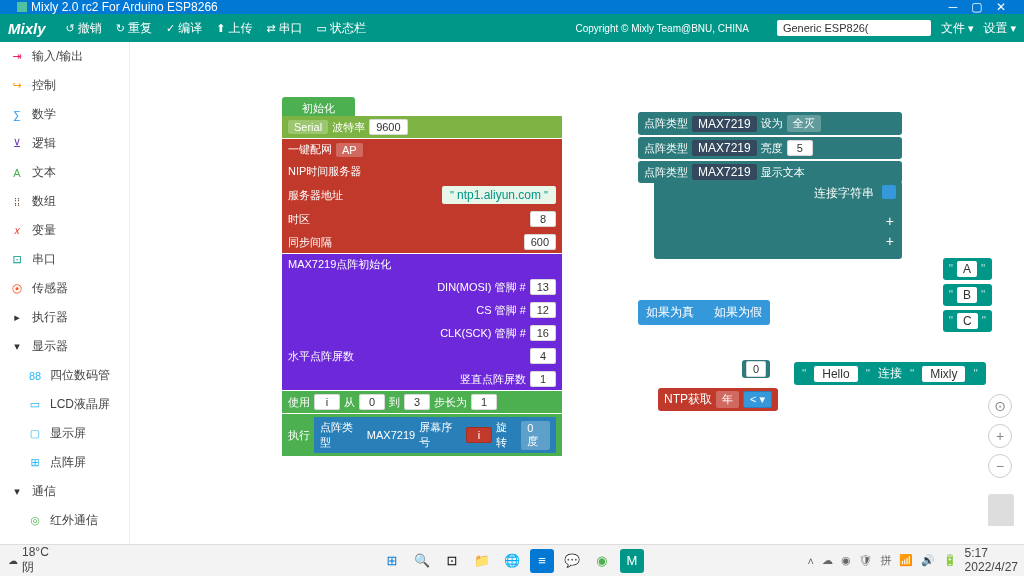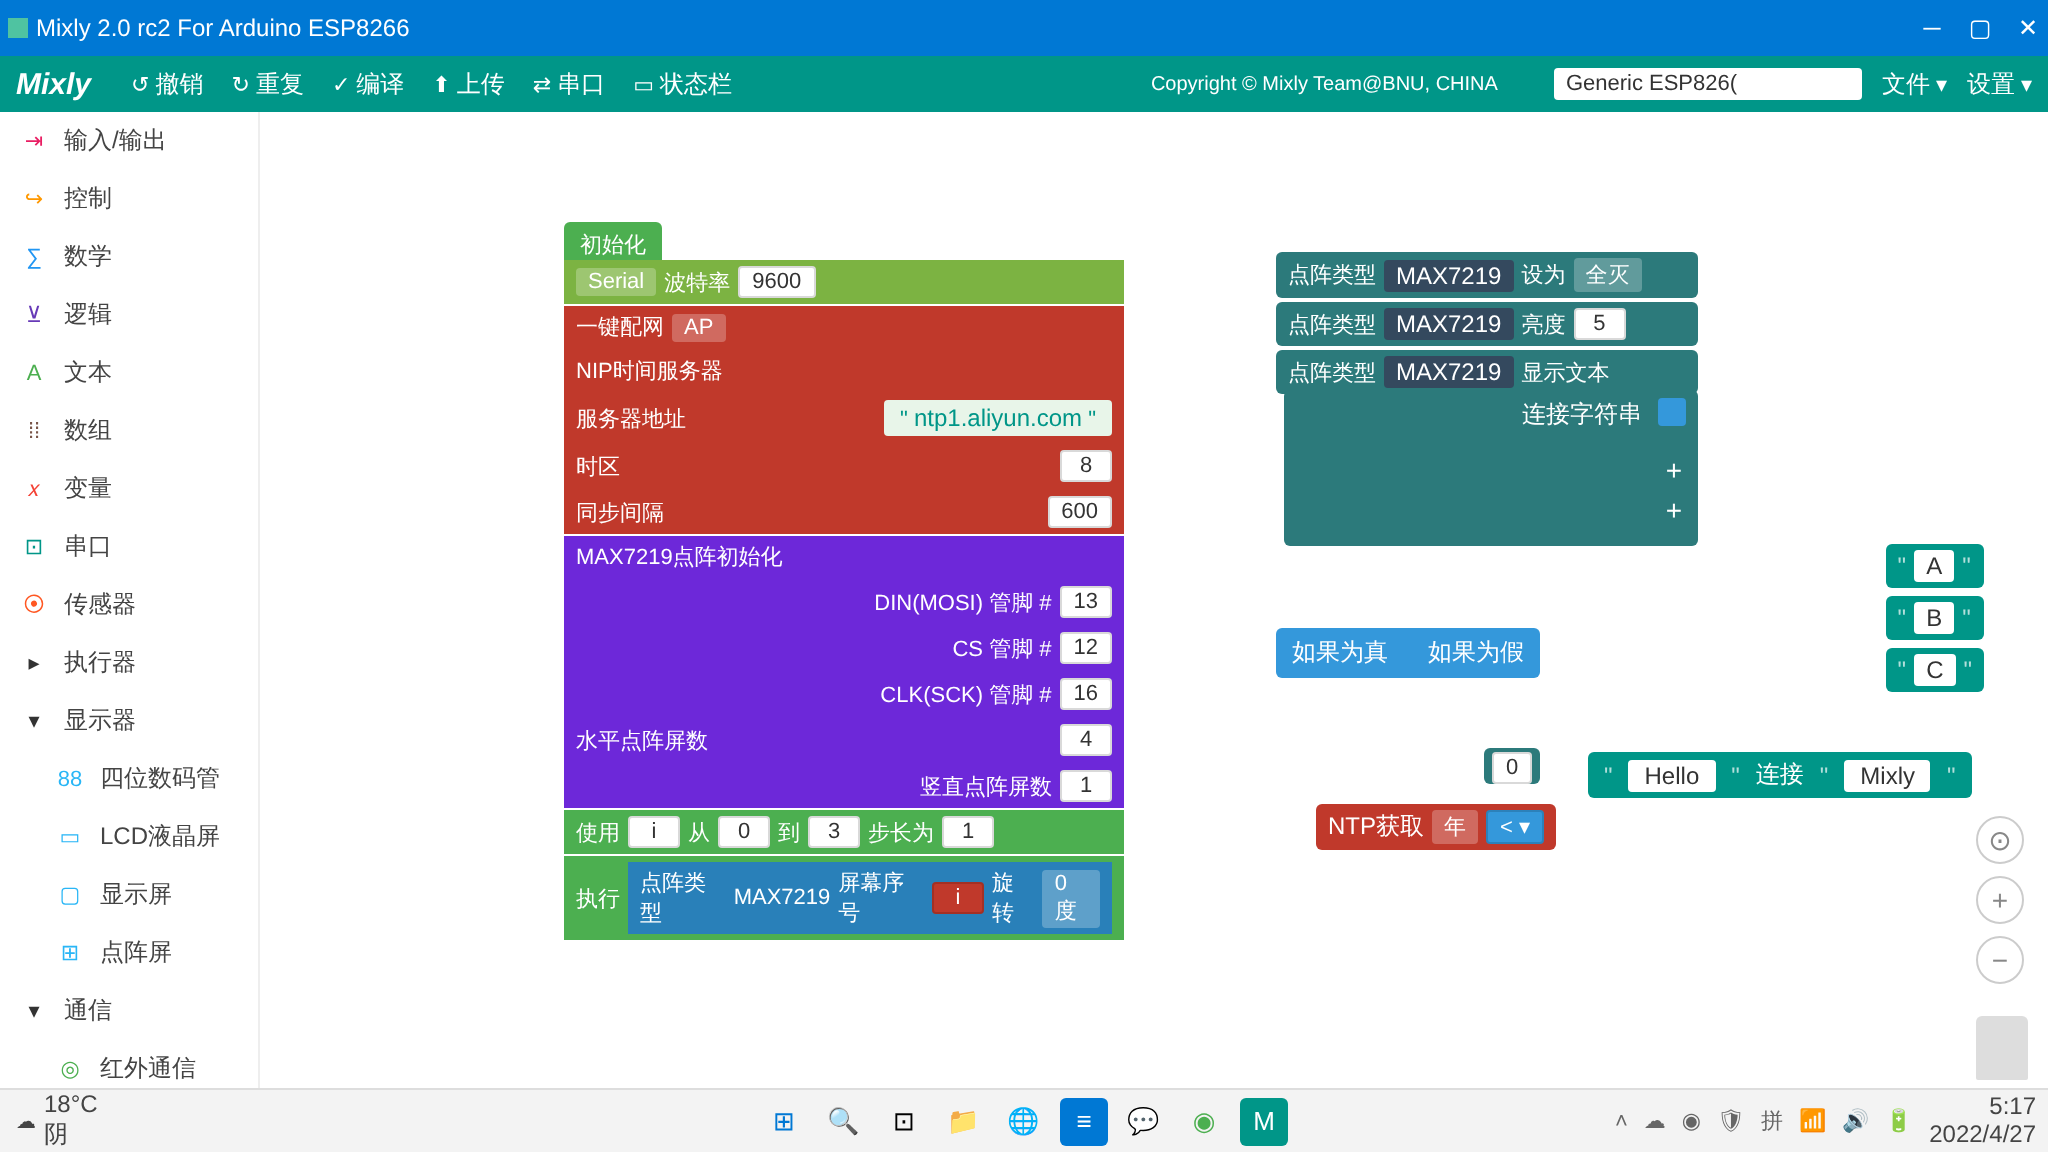--- a/index.html
+++ b/index.html
@@ -1,17 +1,17 @@
 <!DOCTYPE html>
 <html><head>
 <meta charset="utf-8">
 <style>
 *{margin:0;padding:0;box-sizing:border-box;font-family:-apple-system,BlinkMacSystemFont,"Segoe UI",sans-serif;font-size:12px}
 body{width:1024px;height:576px;overflow:hidden;background:#fff}
-.titlebar{height:28px;background:#0078d4;color:#fff;display:flex;align-items:center;padding:0 4px;font-size:10px}
+.titlebar{height:14px;background:#0078d4;color:#fff;display:flex;align-items:center;padding:0 17px;font-size:10px}
 .titlebar-icon{width:10px;height:10px;background:#4fc3a1;margin-right:4px}
 .titlebar-text{flex:1}
 .titlebar-btns{display:flex;gap:12px}
 .titlebar-btns span{cursor:pointer;width:12px;text-align:center}
 .toolbar{height:28px;background:#009688;color:#fff;display:flex;align-items:center;padding:0 8px;gap:14px}
 .toolbar-logo{font-weight:bold;font-style:italic;font-size:15px;margin-right:6px}
 .toolbar-item{display:flex;align-items:center;gap:3px;cursor:pointer;font-size:11px}
 .toolbar-spacer{flex:1}
 .toolbar-copyright{font-size:10px}
 .toolbar-right{display:flex;align-items:center;gap:10px;margin-left:14px}
@@ -20,38 +20,38 @@
 .sidebar{width:130px;background:#fff;border-right:1px solid #eee;overflow-y:auto}
 .sidebar-item{display:flex;align-items:center;gap:8px;padding:6px 10px;cursor:pointer;color:#444;font-size:12px}
 .sidebar-item.sub{padding-left:28px;font-size:11px}
 .sidebar-icon{width:14px;height:14px;display:flex;align-items:center;justify-content:center;font-size:11px}
 .ic-io{color:#e91e63}.ic-ctrl{color:#ff9800}.ic-math{color:#2196f3}.ic-logic{color:#673ab7}
 .ic-text{color:#4caf50}.ic-array{color:#795548}.ic-var{color:#f44336}.ic-func{color:#607d8b}
 .ic-serial{color:#009688}.ic-sensor{color:#ff5722}.ic-actuator{color:#333}.ic-display{color:#333}
 .ic-sub{color:#29b6f6}.ic-comm{color:#333}.ic-ir{color:#4caf50}
 .canvas{flex:1;position:relative;background:#fff;overflow:hidden}
 .block{position:absolute;border-radius:3px;color:#fff;font-size:11px}
-.block-init{left:152px;top:55px;background:#4caf50;padding:4px 8px;border-radius:3px 3px 0 0}
+.block-init{left:152px;top:55px;background:#4caf50;padding:4px 20px;border-radius:3px 3px 0 0}
 .block-body{position:absolute;left:152px;top:74px;width:280px}
 .row{display:flex;align-items:center;gap:4px;padding:3px 6px;margin-bottom:1px}
 .serial-row{background:#7cb342}
 .nip-group{background:#c0392b}
 .max-group{background:#6d28d9}
 .label{color:#fff;font-size:11px}
 .dropdown{background:rgba(255,255,255,0.25);padding:1px 6px;border-radius:2px;color:#fff;cursor:pointer;font-size:11px}
 .input-box{background:#fff;color:#333;padding:1px 6px;border-radius:2px;min-width:26px;text-align:center;font-size:11px;border:1px solid rgba(0,0,0,0.15)}
 .text-box{background:#e8f5e9;color:#009688;padding:2px 8px;border-radius:2px;font-size:11px}
 .use-row{background:#4caf50}
 .exec-row{background:#4caf50}
 .matrix-row{background:#2980b9}
 
 .block2{position:absolute;left:508px;top:70px}
 .matrix2-row{background:#2c7a7b;display:flex;align-items:center;gap:4px;padding:3px 6px;margin-bottom:2px;border-radius:3px;color:#fff;font-size:11px}
 .dark-dd{background:#34495e;padding:1px 6px;border-radius:2px;color:#fff}
-.join-box{background:#2c7a7b;width:207px;height:78px;border-radius:3px;position:relative;color:#fff;padding:3px 6px;font-size:11px;margin-top:-2px;margin-left:4px}
+.join-box{background:#2c7a7b;width:248px;height:78px;border-radius:3px;position:relative;color:#fff;padding:3px 6px;font-size:11px;margin-top:-2px;margin-left:16px}
 .join-icon{position:absolute;right:6px;top:4px;width:14px;height:14px;background:#3498db;border-radius:2px}
 .plus{position:absolute;right:8px;color:#fff;font-size:14px}
 .if-block{left:508px;top:258px;background:#3498db;padding:4px 8px;border-radius:3px;display:flex;gap:20px;color:#fff;font-size:11px;position:absolute}
 
 .zero-block{position:absolute;left:612px;top:318px;background:#2c7a7b;padding:2px 4px;border-radius:3px}
 .hello-block{position:absolute;left:664px;top:320px;background:#009688;padding:3px 8px;border-radius:3px;display:flex;gap:8px;color:#fff;font-size:11px;align-items:center}
 .hello-box{background:#fff;color:#333;padding:1px 8px;border-radius:2px}
 
 .ntp-block{position:absolute;left:528px;top:346px;background:#c0392b;padding:3px 6px;border-radius:3px;display:flex;gap:4px;color:#fff;font-size:11px;align-items:center}
 
@@ -63,21 +63,21 @@
 .canvas-controls{position:absolute;right:10px;top:352px;display:flex;flex-direction:column;gap:6px}
 .ctrl-btn{width:24px;height:24px;border:1px solid #ccc;border-radius:50%;background:#fff;display:flex;align-items:center;justify-content:center;cursor:pointer;color:#888;font-size:14px}
 .trash{width:26px;height:32px;background:#ddd;border-radius:3px 3px 1px 1px;margin-top:10px}
 
 .taskbar{position:absolute;bottom:0;left:0;right:0;height:32px;background:#f3f3f3;border-top:1px solid #ddd;display:flex;align-items:center;padding:0 8px}
 .weather{display:flex;align-items:center;gap:4px;font-size:10px;color:#444}
 .taskbar-center{position:absolute;left:50%;transform:translateX(-50%);display:flex;gap:6px}
 .task-icon{width:24px;height:24px;border-radius:3px;display:flex;align-items:center;justify-content:center;font-size:13px}
 .taskbar-right{position:absolute;right:6px;display:flex;align-items:center;gap:8px;font-size:10px;color:#444}
 .tray-icon{font-size:11px;color:#666}
-.clock{text-align:right;line-height:1.1}
+.clock{text-align:left;line-height:1.1}
 </style>
 </head>
 <body>
 
 <div class="titlebar">
   <div class="titlebar-icon"></div>
   <div class="titlebar-text">Mixly 2.0 rc2 For Arduino ESP8266</div>
   <div class="titlebar-btns">
     <span>─</span>
     <span>▢</span>

